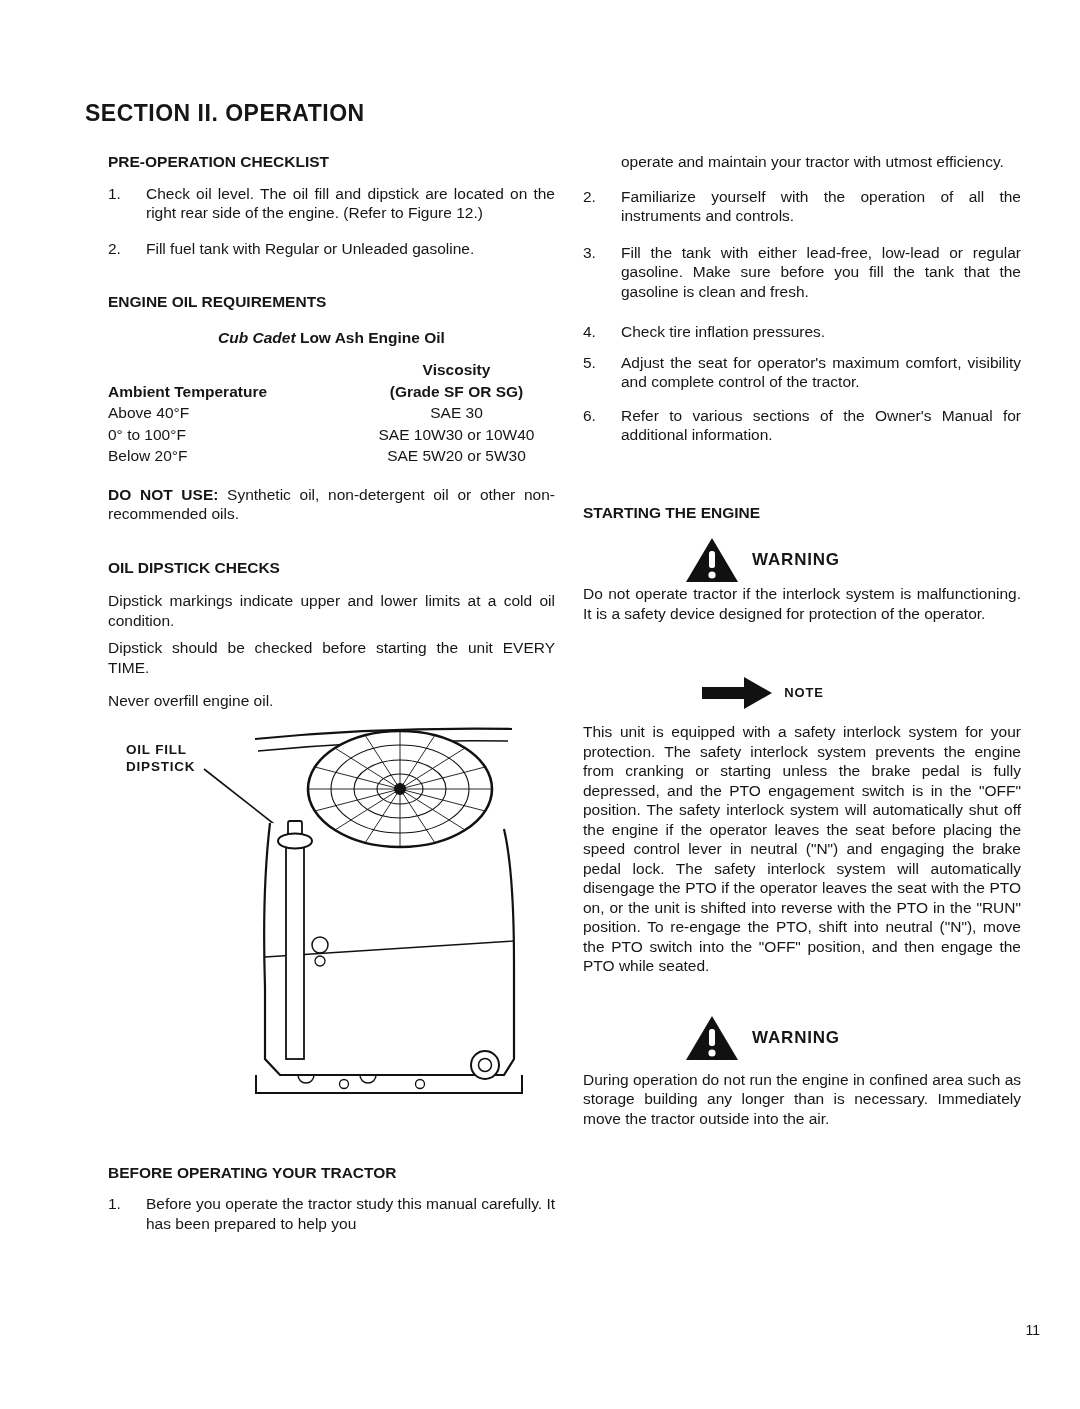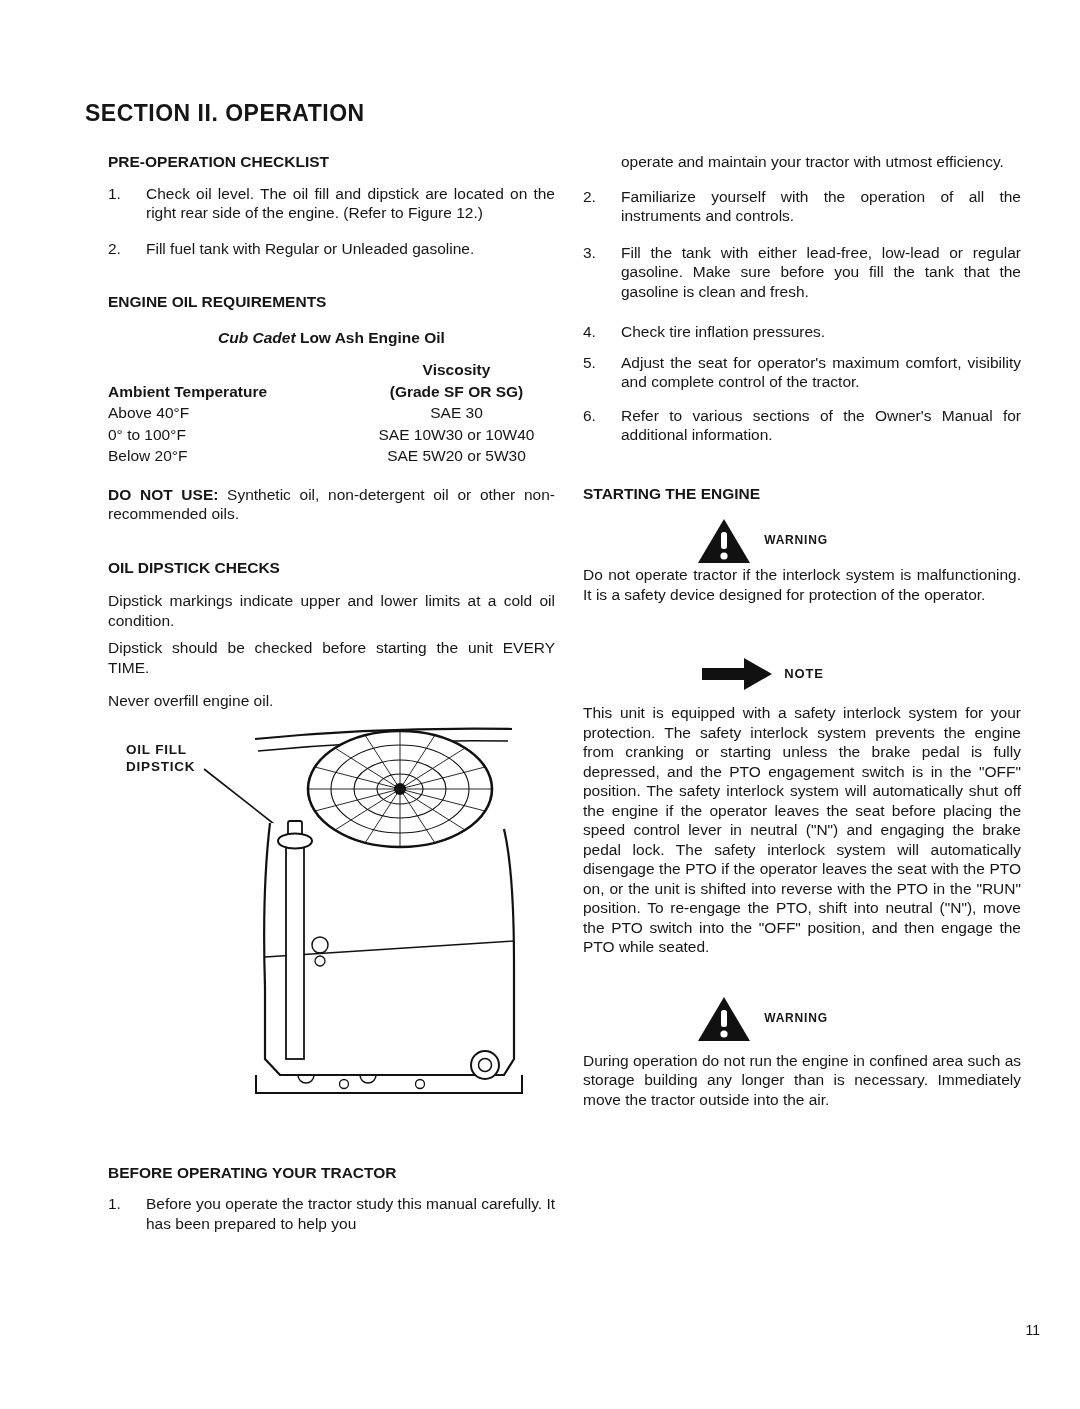--- a/index.html
+++ b/index.html
@@ -30,21 +30,21 @@
   .bold { font-weight:bold; }
   .para { text-align:justify; }
   .indented { padding-left:38px; }
   .figure-wrap { position:relative; margin-top:14px; height:400px; }
   .figure-label {
     position:absolute; left:18px; top:16px; font-size:13.5px; font-weight:bold;
     letter-spacing:0.8px; line-height:17px; text-align:left;
   }
   .figure-caption { text-align:center; font-weight:bold; margin-top:8px; }
   .centered-row { display:flex; align-items:center; justify-content:center; padding-right:80px; }
-  .warn-label { font-size:12px; font-weight:bold; letter-spacing:0.8px; margin-left:12px; }
+  .warn-label { font-size:17px; font-weight:bold; letter-spacing:0.8px; margin-left:12px; }
   .note-label { font-size:13px; font-weight:bold; letter-spacing:0.8px; margin-left:10px; }
   .page-number { position:absolute; top:1322px; left:85px; width:955px; text-align:right; font-size:14px; }
   svg { display:block; }
 </style>
 </head>
 <body>
 
 <div class="page">
 
   <div class="doc-title">SECTION II. OPERATION</div>
@@ -185,21 +185,21 @@
     </div>
     <div class="list-item" style="margin-top:11px;">
       <div class="num">5.</div>
       <div class="txt">Adjust the seat for operator's maximum comfort, visibility and complete control of the tractor.</div>
     </div>
     <div class="list-item" style="margin-top:14px;">
       <div class="num">6.</div>
       <div class="txt">Refer to various sections of the Owner's Manual for additional information.</div>
     </div>
 
-    <div class="head" style="margin-top:39px;">STARTING THE ENGINE</div>
+    <div class="head" style="margin-top:58px;">STARTING THE ENGINE</div>
 
     <div class="centered-row" style="margin-top:14px;">
       <svg width="56" height="48" viewBox="0 0 56 48">
         <polygon points="28,2 54,46 2,46" fill="#111"></polygon>
         <rect x="25" y="15" width="6" height="17" rx="2.5" fill="#fff"></rect>
         <circle cx="28" cy="39" r="3.6" fill="#fff"></circle>
       </svg>
       <span class="warn-label">WARNING</span>
     </div>
     <div class="para" style="margin-top:0;">Do not operate tractor if the interlock system is malfunctioning. It is a safety device designed for protection of the operator.</div>

